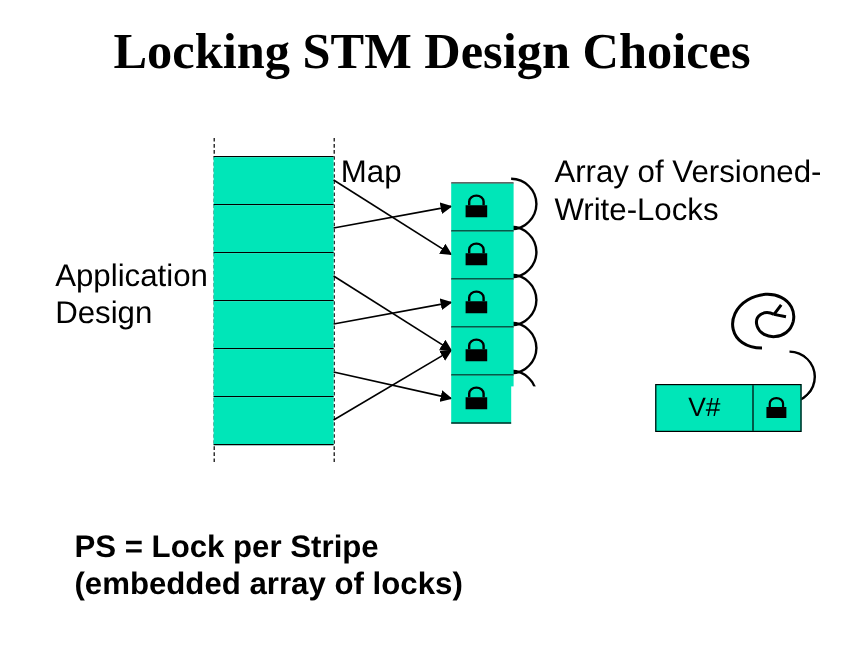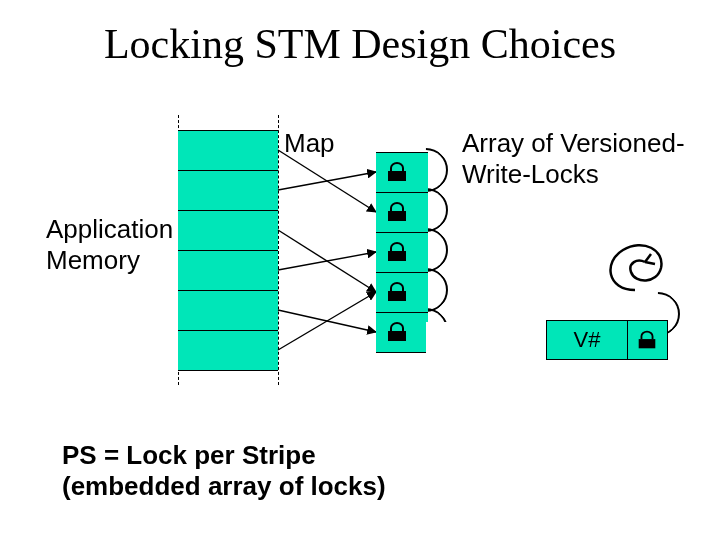--- a/index.html
+++ b/index.html
@@ -17,21 +17,21 @@
     height: 540px;
   }
   .title {
     position: absolute;
     top: 20px;
     left: 0;
     width: 720px;
     text-align: center;
     font-family: "Times New Roman", Times, serif;
     font-size: 42px;
-    font-weight: 400;
+    font-weight: 700;
   }
   .label {
     position: absolute;
     font-size: 26px;
     line-height: 1.2;
   }
   
   .mem-col {
     position: absolute;
     left: 178px;
@@ -181,21 +181,21 @@
 <body>
 
 <div class="slide">
 
   <div class="title">Locking STM Design Choices</div>
 
   <div class="label" style="left:284px; top:128px;">Map</div>
 
   <div class="label" style="left:46px; top:214px;">
     <span>Application</span><br>
-    <span>Memory</span>
+    <span>Design</span>
   </div>
 
   <div class="label" style="left:462px; top:128px;">
     <span>Array of Versioned-</span><br>
     <span>Write-Locks</span>
   </div>
 
   <div class="dash left"></div>
   <div class="dash right"></div>
 

